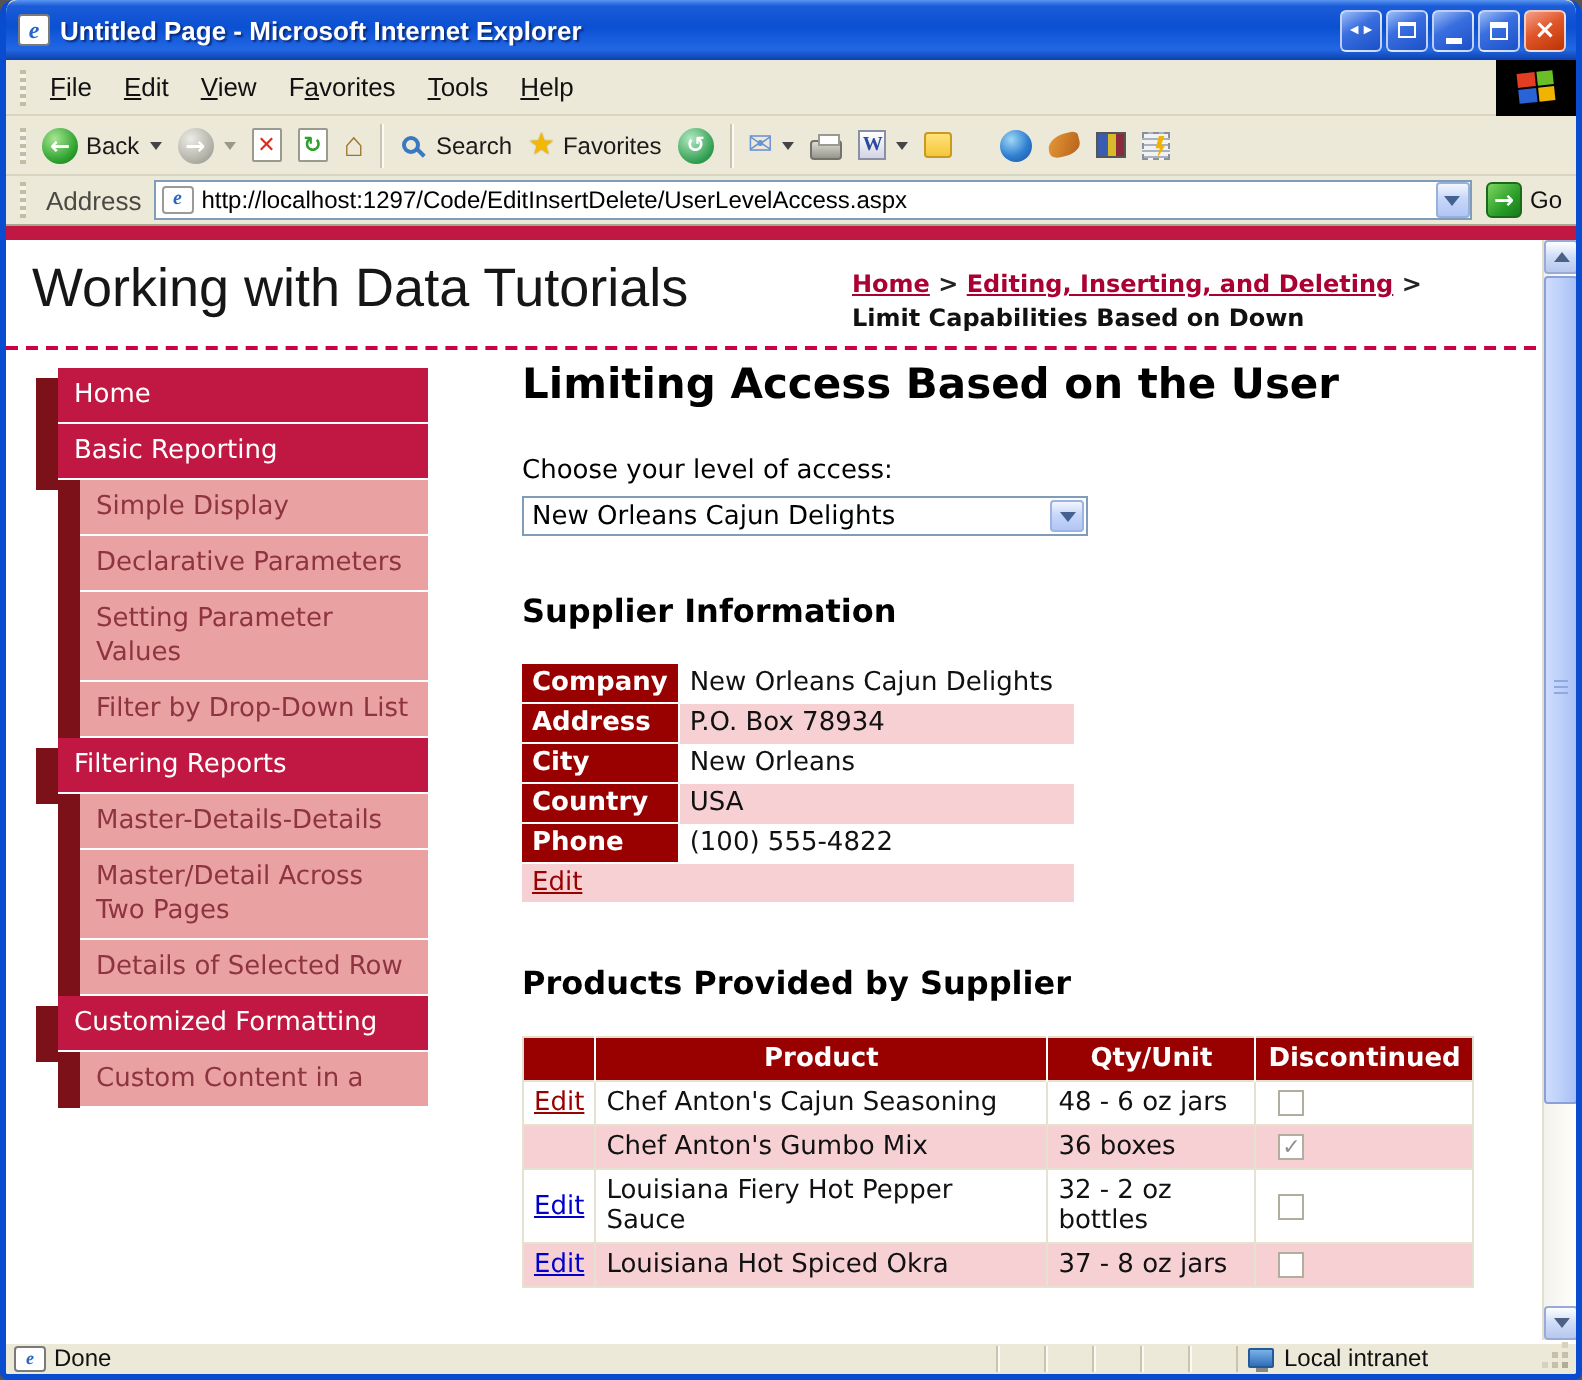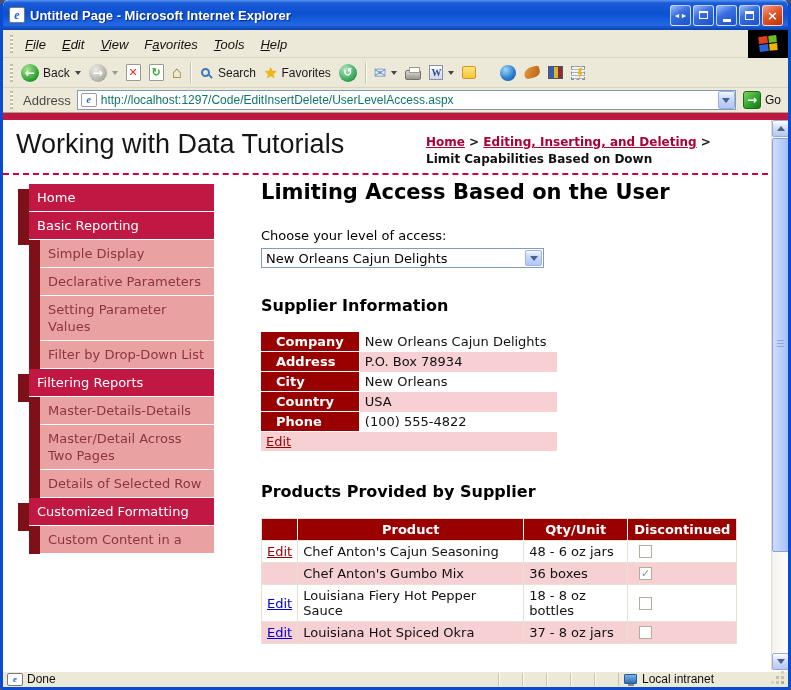--- a/index.html
+++ b/index.html
@@ -25,21 +25,21 @@
     background:linear-gradient(150deg,#9cbcf6 0%,#3a6fe0 40%,#1c50c8 100%);
     color:#fff;display:flex;align-items:center;justify-content:center;flex:0 0 21px;}
   .win-btn.close{background:linear-gradient(150deg,#f2a088 0%,#e0562a 45%,#bb3405 100%);}
   .wb-arrows{font-size:7px;letter-spacing:0;}
   .wb-win{width:9px;height:8px;border:1px solid #fff;border-top-width:2px;}
   .wb-min{width:8px;height:3px;background:#fff;margin-top:10px;}
   .wb-max{width:9px;height:9px;border:1px solid #fff;border-top-width:3px;}
   .wb-x{font:bold 13px/13px "DejaVu Sans",sans-serif;}
   
   .menubar{height:28px;flex:0 0 28px;display:flex;align-items:center;background:#ece9d8;
-    border-bottom:1px solid #d8d4bf;padding-left:3px;font-style:italic;}
+    border-bottom:1px solid #d8d4bf;padding-left:3px;}
   .grip{width:3px;height:18px;margin:0 4px;
     background:repeating-linear-gradient(180deg,#c2bea6 0 2px,#f5f3ea 2px 4px);}
   .menu-item{padding:3px 8px;font-size:13px;color:#111;}
   .win-logo{margin-left:auto;width:40px;height:28px;background:#000;
     display:flex;align-items:center;justify-content:center;}
   .flag{width:18px;height:15px;display:grid;grid-template-columns:1fr 1fr;grid-template-rows:1fr 1fr;
     gap:1px;transform:rotate(-6deg);}
   .flag i{display:block;}
   .flag i:nth-child(1){background:#e33e22;}.flag i:nth-child(2){background:#6cbe28;}
   .flag i:nth-child(3){background:#2a63d6;}.flag i:nth-child(4){background:#f0b400;}
@@ -80,21 +80,21 @@
   .codeicon{width:14px;height:14px;border:1px dashed #8890a0;position:relative;
     background:repeating-linear-gradient(0deg,#aab2c2 0 1px,#f2f2ee 1px 3px);}
   .codeicon::after{content:"";position:absolute;left:4px;top:1px;width:8px;height:12px;background:#f0b400;
     clip-path:polygon(40% 0,75% 0,52% 42%,78% 42%,25% 100%,44% 55%,18% 55%);}
   
   .addressbar{height:24px;flex:0 0 24px;display:flex;align-items:center;background:#ece9d8;
     padding:0 4px 0 3px;gap:4px;}
   .addr-label{font-size:13px;color:#4a4a44;margin:0 2px;}
   .addr-field{flex:1;height:20px;background:#fff;border:1px solid #7f9db9;display:flex;align-items:center;padding-left:3px;}
   .addr-field .ie-doc{width:14px;height:14px;font-size:10px;border-color:#9a9a9a;}
-  .addr-text{flex:1;font-size:12px;color:#0f766e;margin-left:4px;white-space:nowrap;overflow:hidden;}
+  .addr-text{flex:1;font-size:12px;color:#000000;margin-left:4px;white-space:nowrap;overflow:hidden;}
   .dd-btn{width:17px;height:18px;margin-right:0;background:linear-gradient(#f2f6fe,#c8d7f9 45%,#b0c6f5);
     border:1px solid #9ab0dc;border-radius:2px;display:flex;align-items:center;justify-content:center;}
   .dd-tri{width:0;height:0;border-left:4px solid transparent;border-right:4px solid transparent;border-top:5px solid #44618f;}
   .go-btn{display:flex;align-items:center;gap:4px;padding:1px 3px;}
   .go-icon{width:18px;height:18px;border-radius:3px;border:1px solid #1a6a1a;color:#fff;
     background:linear-gradient(135deg,#7ed660,#2a9e2a 60%,#187a18);
     display:flex;align-items:center;justify-content:center;font:bold 12px/12px "DejaVu Sans",sans-serif;}
   .go-label{font-size:12px;color:#111;}
   
   .crimson-band{height:8px;flex:0 0 8px;background:var(--crimson);border-top:1px solid #a8a490;}
@@ -120,21 +120,21 @@
   .access-label{font-size:13px;margin-bottom:5px;}
   .xp-select{width:283px;height:20px;border:1px solid #7f9db9;background:#fff;display:flex;
     align-items:center;font-size:13px;padding-left:4px;margin-bottom:28px;}
   .xp-select .sel-text{flex:1;white-space:nowrap;overflow:hidden;}
   .arrow-btn{width:17px;height:16px;margin-right:1px;background:linear-gradient(#f2f6fe,#c8d7f9 45%,#b0c6f5);
     border:1px solid #9cb3e4;border-radius:2px;display:flex;align-items:center;justify-content:center;flex:0 0 17px;}
   .main h2{font:bold 16px "DejaVu Sans",sans-serif;margin:0 0 17px;}
   table{border-collapse:collapse;font-size:13px;}
   #supplier-table{margin-bottom:31px;}
   #supplier-table th{background:var(--table-header);color:#fff;text-align:left;font-weight:bold;
-    padding:2px 15px;border-bottom:1px solid #fff;border-right:1px solid #fff;min-width:68px;}
+    padding:2px 5px;border-bottom:1px solid #fff;border-right:1px solid #fff;min-width:68px;}
   #supplier-table td{padding:2px 5px;min-width:198px;color:#111;}
   #supplier-table tr.pink td{background:var(--pink);}
   .edit-link{text-decoration:underline;cursor:pointer;color:var(--link-blue);}
   .edit-link.visited{color:var(--link-visited);}
   #products-table{border:1px solid #e2ded0;}
   #products-table th{background:var(--table-header);color:#fff;text-align:center;font-weight:bold;padding:3px 6px;}
   #products-table th + th{border-left:1px solid #fff;}
   #products-table td{border:1px solid #e6e2d2;padding:3px 5px;color:#111;}
   #products-table tr.pink td{background:var(--pink);}
   td.col-edit{width:30px;}
@@ -374,21 +374,21 @@
               <td class="col-edit"></td>
               <td class="col-product">Chef Anton's Gumbo Mix</td>
               <td class="col-qty">36 boxes</td>
               <td class="col-disc">
                 <div class="cb checked"></div>
               </td>
             </tr>
             <tr>
               <td class="col-edit"><a class="edit-link">Edit</a></td>
               <td class="col-product">Louisiana Fiery Hot Pepper Sauce</td>
-              <td class="col-qty">18 - 8 oz bottles</td>
+              <td class="col-qty">32 - 2 oz bottles</td>
               <td class="col-disc">
                 <div class="cb"></div>
               </td>
             </tr>
             <tr class="pink">
               <td class="col-edit"><a class="edit-link">Edit</a></td>
               <td class="col-product">Louisiana Hot Spiced Okra</td>
               <td class="col-qty">37 - 8 oz jars</td>
               <td class="col-disc">
                 <div class="cb"></div>

